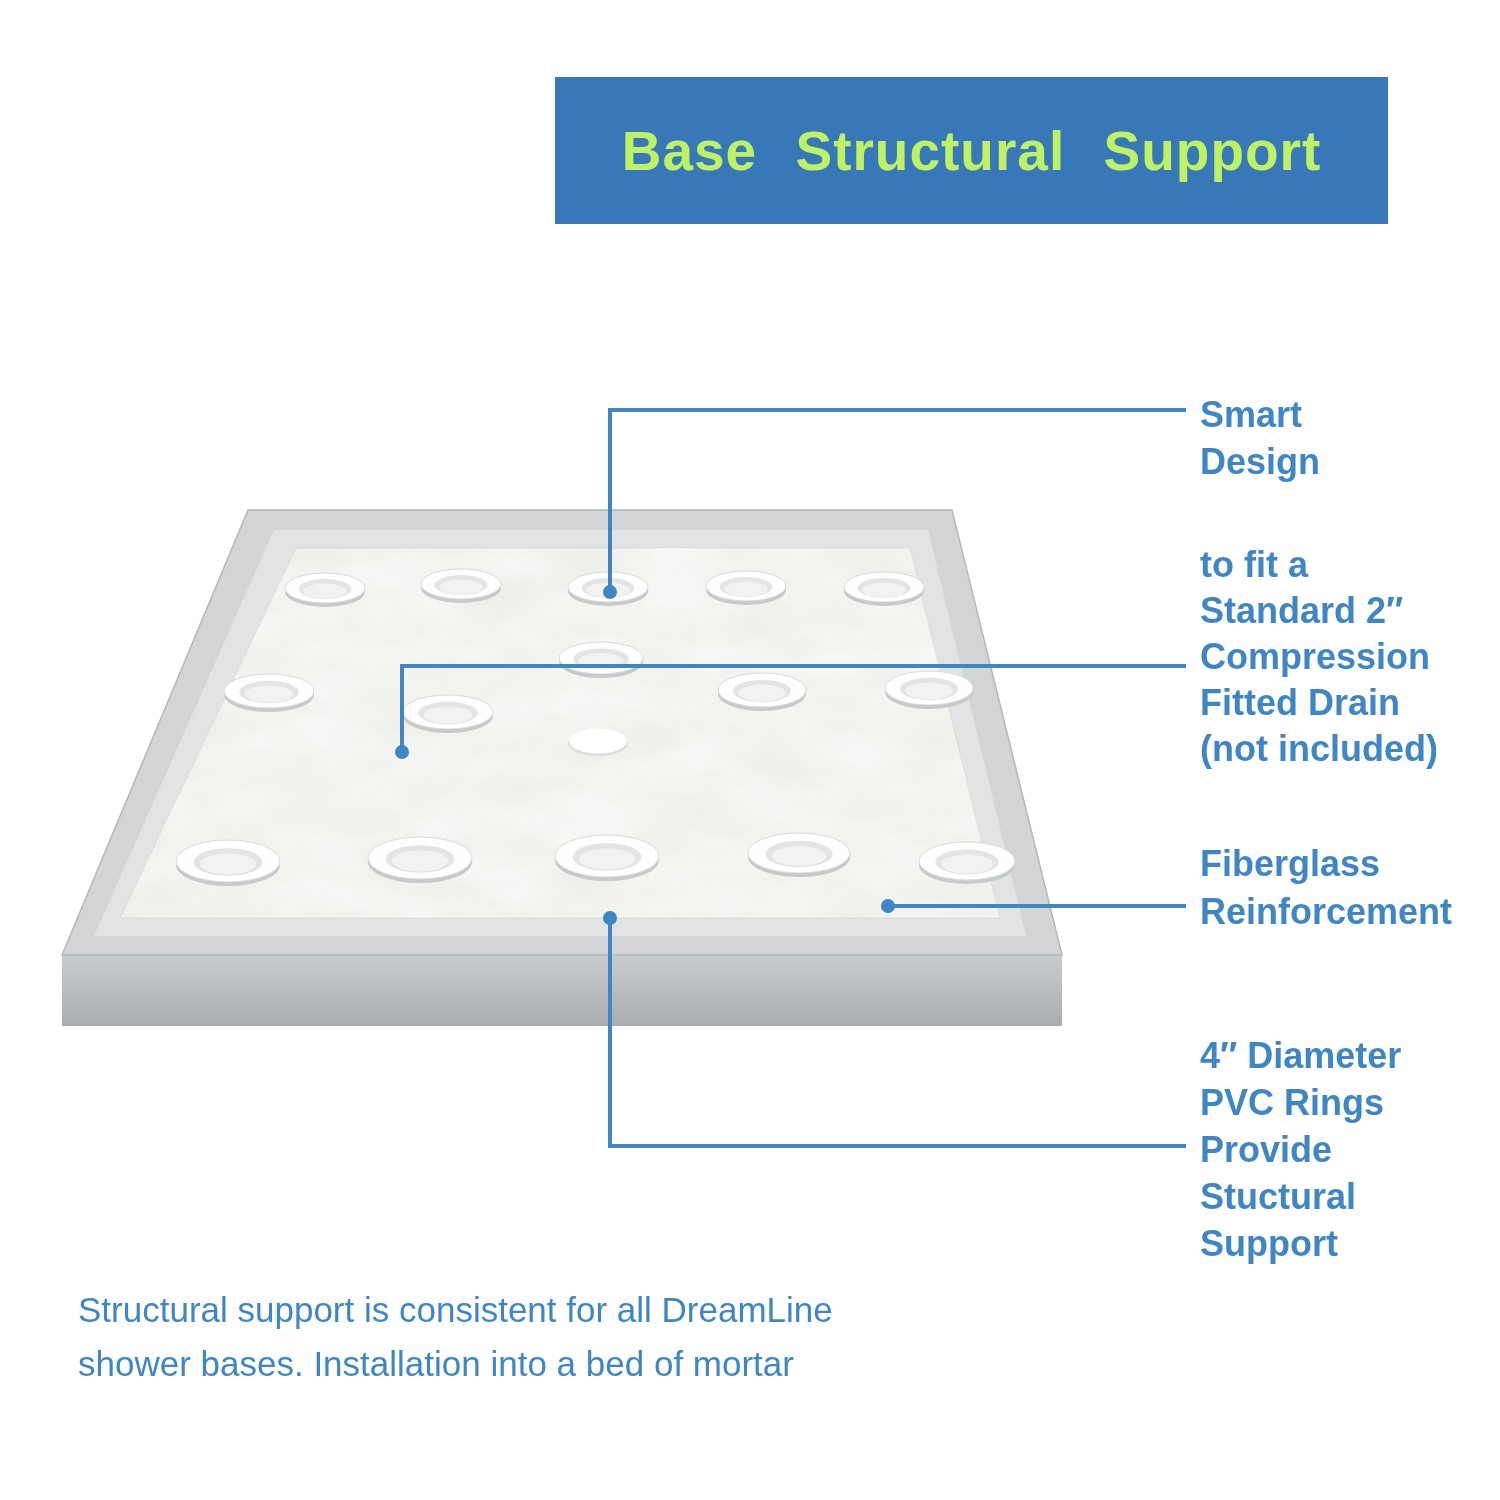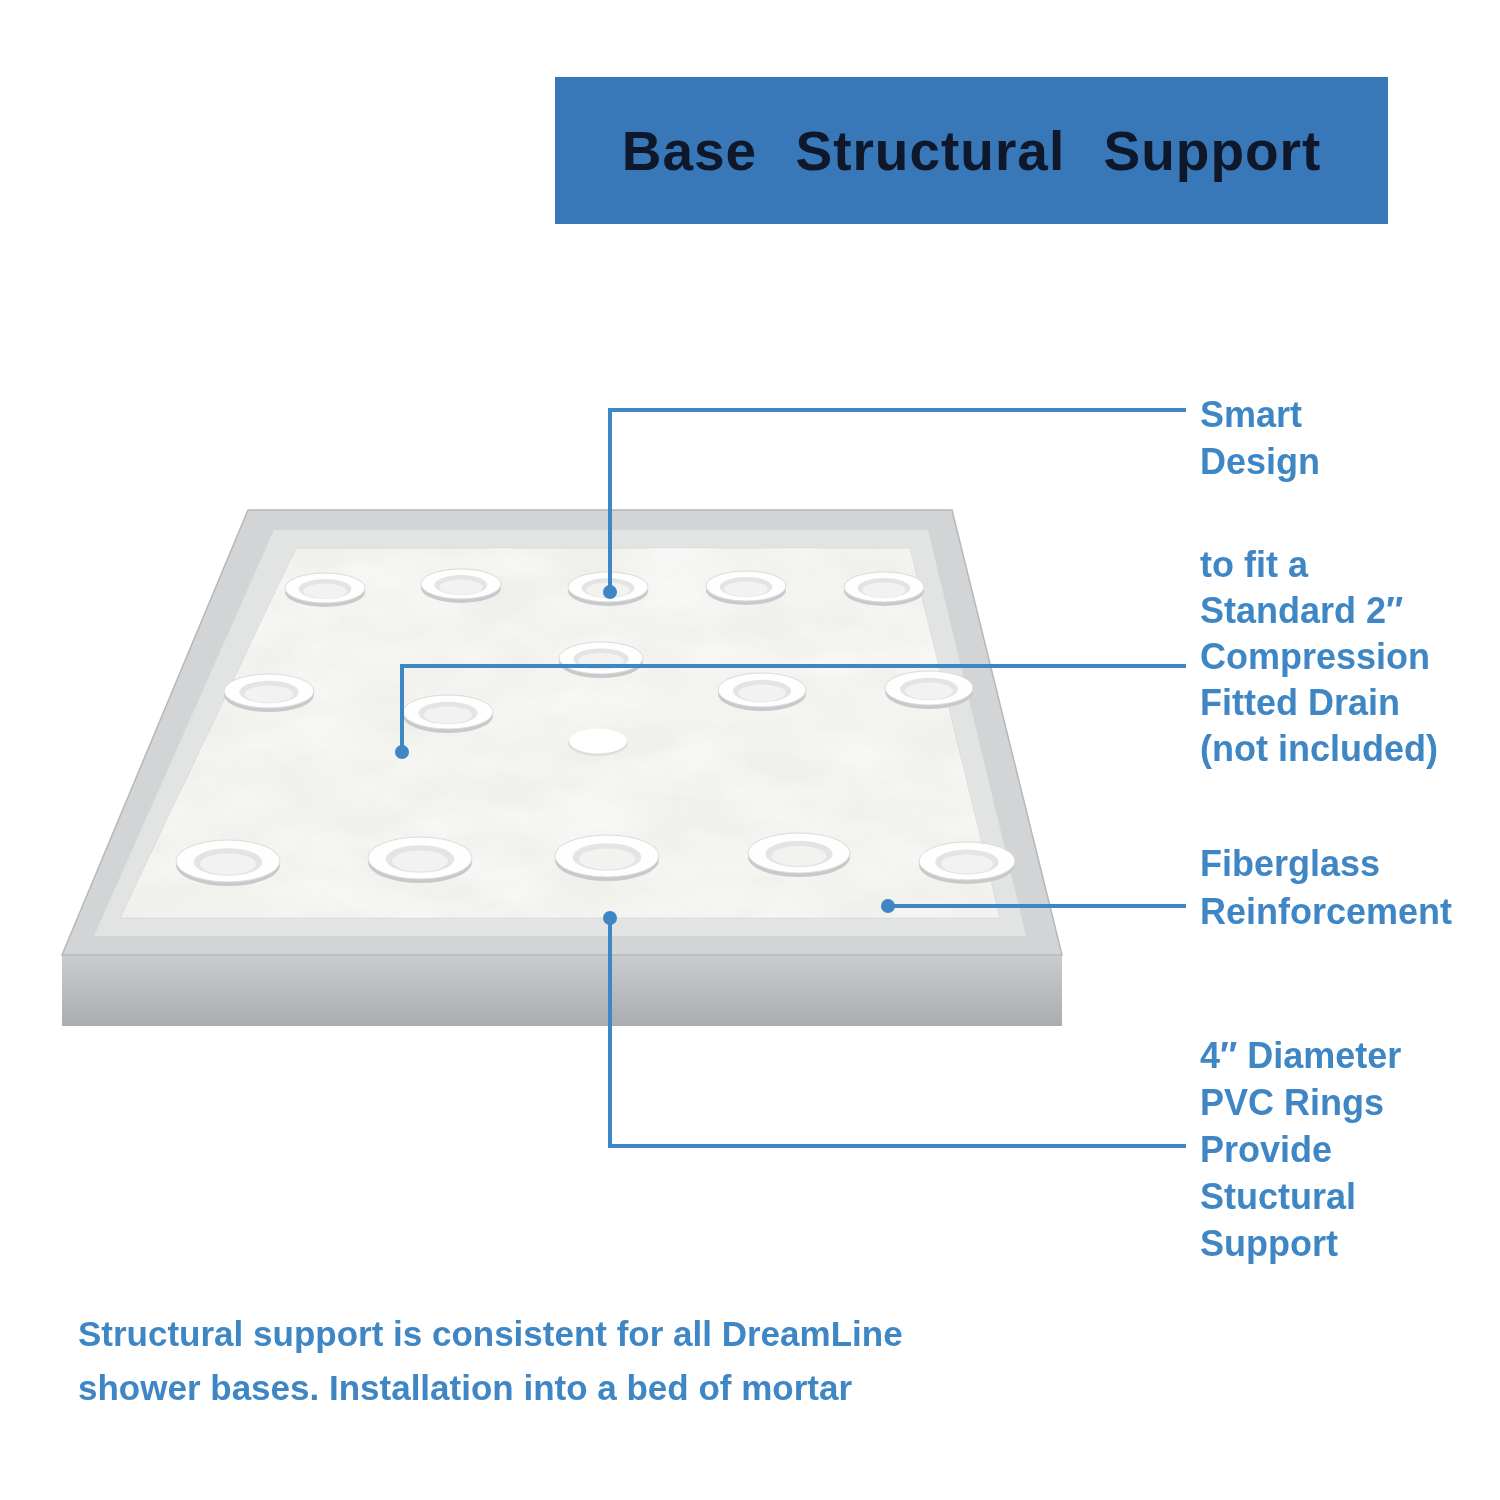--- a/index.html
+++ b/index.html
@@ -9,34 +9,34 @@
   html,body{margin:0;padding:0;background:#ffffff;}
   body{width:1500px;height:1500px;font-family:"Liberation Sans",sans-serif;}
   .page{position:relative;width:1500px;height:1500px;overflow:hidden;background:#ffffff;}
   svg.diagram{position:absolute;left:0;top:0;}
   .banner{
     position:absolute;left:555px;top:77px;width:833px;height:147px;
     background:var(--banner);
     display:flex;align-items:center;justify-content:center;
   }
   .banner .title{
-    color:#0f172a;font-size:55px;font-weight:bold;
+    color:#bef264;font-size:55px;font-weight:bold;
     letter-spacing:1px;word-spacing:22px;margin:0;white-space:nowrap;
   }
   .label{
     position:absolute;color:var(--accent);font-weight:bold;
     font-size:36px;line-height:47px;white-space:nowrap;
   }
   .label-smart{left:1200px;top:391px;}
   .label-drain{left:1200px;top:542px;line-height:46px;}
   .label-fiber{left:1200px;top:840px;line-height:48px;}
   .label-pvc{left:1200px;top:1032px;}
   .footer{
     position:absolute;left:78px;top:1283px;color:var(--accent);
-    font-weight:bold;font-size:35px;line-height:54px;white-space:nowrap;margin-top:24px;
+    font-weight:normal;font-size:35px;line-height:54px;white-space:nowrap;
   }
 </style>
 </head>
 <body>
 
 <div class="page">
 
   <svg class="diagram" width="1500" height="1500" viewBox="0 0 1500 1500">
     <defs>
       <linearGradient id="frontGrad" x1="0" y1="0" x2="0" y2="1">

